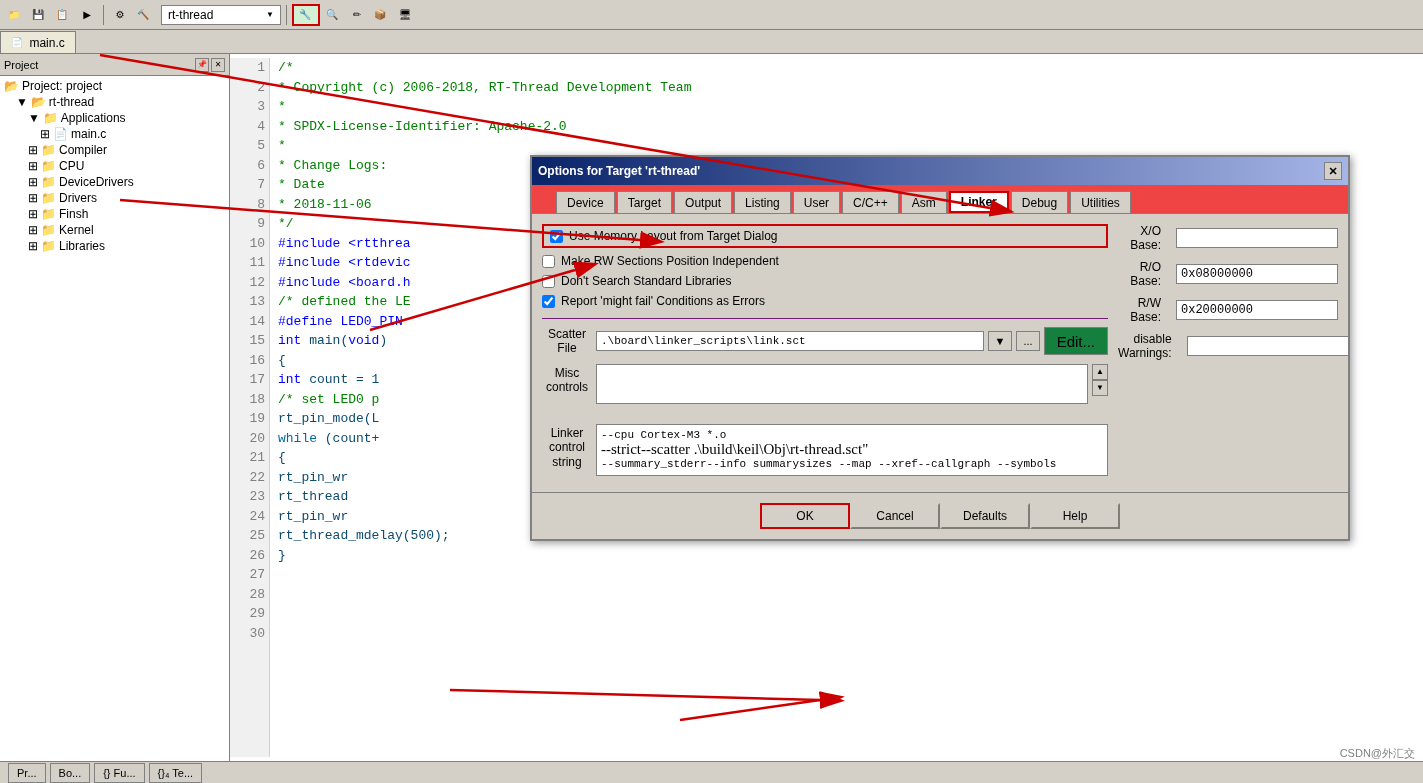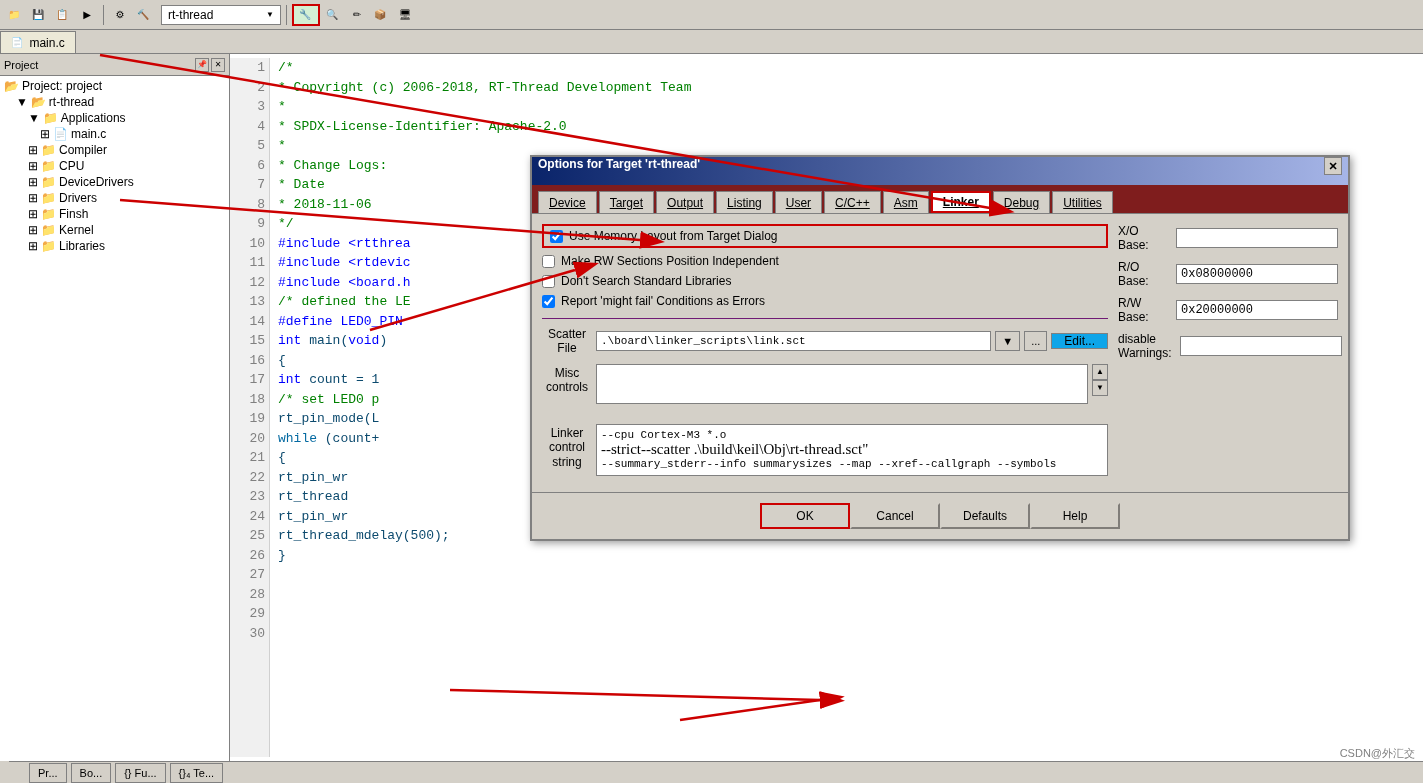--- a/index.html
+++ b/index.html
@@ -163,24 +163,23 @@
     .c-type { color: #0000ff; }
     .c-normal { color: #0c4a6e; }
 
     
     .status-bar {
       height: 22px;
       background: #d4d0c8;
       border-top: 1px solid #808080;
       display: flex;
       align-items: center;
-      padding: 0 20px;
+      padding: 0 8px;
       gap: 4px;
       font-size: 11px;
-      margin-left: 9px;
     }
     .status-tab {
       height: 20px;
       background: #d4d0c8;
       border: 1px solid #808080;
       padding: 0 8px;
       display: flex;
       align-items: center;
       cursor: pointer;
       font-size: 11px;
@@ -193,44 +192,44 @@
       left: 530px;
       width: 820px;
       background: #d4d0c8;
       border: 2px solid #808080;
       box-shadow: 2px 2px 8px rgba(0,0,0,0.4);
     }
     .dialog-title-bar {
       height: 28px;
       background: linear-gradient(to right, #0a246a, #a6b5e7);
       display: flex;
+      align-items: center;
       justify-content: space-between;
       padding: 0 6px;
       color: white;
       font-size: 12px;
       font-weight: bold;
     }
     .dialog-close-btn {
       width: 18px; height: 18px;
       background: #d4d0c8;
       border: 1px solid #808080;
       cursor: pointer;
       display: flex; align-items: center; justify-content: center;
       color: #000;
       font-size: 11px;
       font-weight: bold;
     }
 
     
     .dialog-tab-bar {
       display: flex;
-      background: #7f1d1d;
-      padding: 6px 6px 0 6px;
+      background: #ef4444;
+      padding: 6px 6px 0 24px;
       border-bottom: 1px solid #808080;
-      text-decoration: underline;
     }
     .dialog-tab {
       height: 22px;
       padding: 0 10px;
       background: #d4d0c8;
       border: 1px solid #808080;
       border-bottom: none;
       cursor: pointer;
       font-size: 12px;
       display: flex;
@@ -285,22 +284,22 @@
 
     
     .field-row {
       display: flex;
       align-items: center;
       margin-bottom: 8px;
       font-size: 12px;
     }
     .field-label {
       width: 90px;
-      text-align: left;
-      padding-right: 8px;
+      text-align: right;
+      padding-right: 15px;
     }
     .field-input {
       flex: 1;
       height: 20px;
       background: #ffffff;
       border: 1px solid #808080;
       padding: 0 4px;
       font-size: 12px;
       font-family: 'Courier New', monospace;
     }
@@ -334,26 +333,26 @@
     }
     .scatter-btn {
       height: 20px;
       padding: 0 6px;
       background: #d4d0c8;
       border: 1px solid #808080;
       cursor: pointer;
       font-size: 11px;
     }
     .scatter-btn-edit {
-      height: 16px;
+      height: 28px;
       padding: 0 12px;
-      background: #0ea5e9;
-      border: 1px solid #808080;
-      cursor: pointer;
-      font-size: 12px;
+      background: #15803d;
+      border: 1px solid #808080;
+      cursor: pointer;
+      font-size: 15px;
     }
 
     
     .misc-section {
       margin-top: 6px;
     }
     .misc-row {
       display: flex;
       align-items: flex-start;
       gap: 4px;

